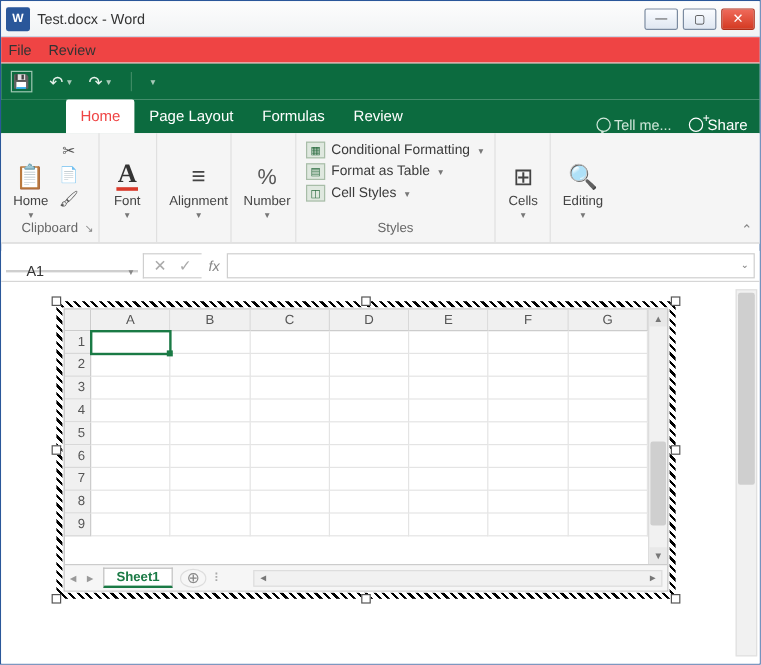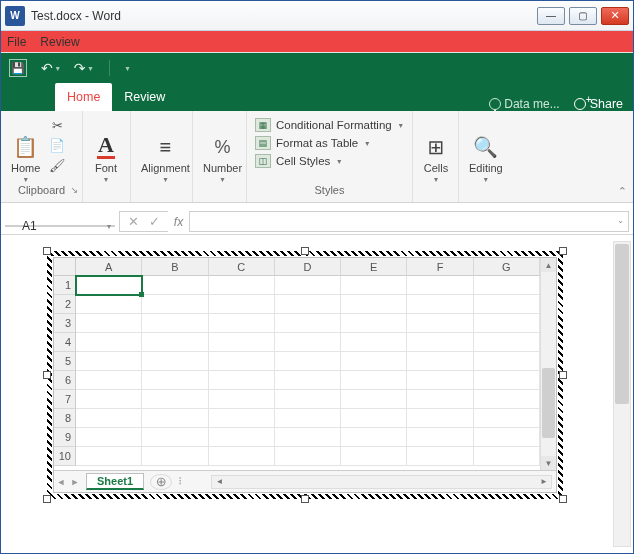--- a/index.html
+++ b/index.html
@@ -141,24 +141,26 @@
       </div>
     <div class="sep"></div>
     <div class="qat-btn">
         <span class="arrow-dn">▾</span>
       </div>
   </div>
 
   <div class="tabs">
     <div class="file-tab"></div>
     <div class="tab active">Home</div>
+    <div class="tab">Page Layout</div>
+    <div class="tab">Formulas</div>
     <div class="tab">Review</div>
     <div class="tell-me">
       <span class="bulb"></span>
-      <span>Data me...</span>
+      <span>Tell me...</span>
     </div>
     <div class="share">
       <span class="share-ico"></span>
       <span>Share</span>
     </div>
   </div>
 
   <div class="ribbon">
 
     <div class="group" style="width:82px;">
@@ -395,30 +397,20 @@
                 <div class="grid-row">
                   <div class="row-h">9</div>
                   <div class="cell"></div>
                   <div class="cell"></div>
                   <div class="cell"></div>
                   <div class="cell"></div>
                   <div class="cell"></div>
                   <div class="cell"></div>
                   <div class="cell"></div>
                 </div>
-                <div class="grid-row">
-                  <div class="row-h">10</div>
-                  <div class="cell"></div>
-                  <div class="cell"></div>
-                  <div class="cell"></div>
-                  <div class="cell"></div>
-                  <div class="cell"></div>
-                  <div class="cell"></div>
-                  <div class="cell"></div>
-                </div>
               </div>
           </div>
           <div class="vscroll">
             <div class="vsbtn">▲</div>
             <div class="vthumb"></div>
             <div class="vsbtn" style="position:absolute;bottom:0;left:0;right:0;">▼</div>
           </div>
         </div>
         <div class="sheet-tabs">
           <div class="nav">◄</div>

